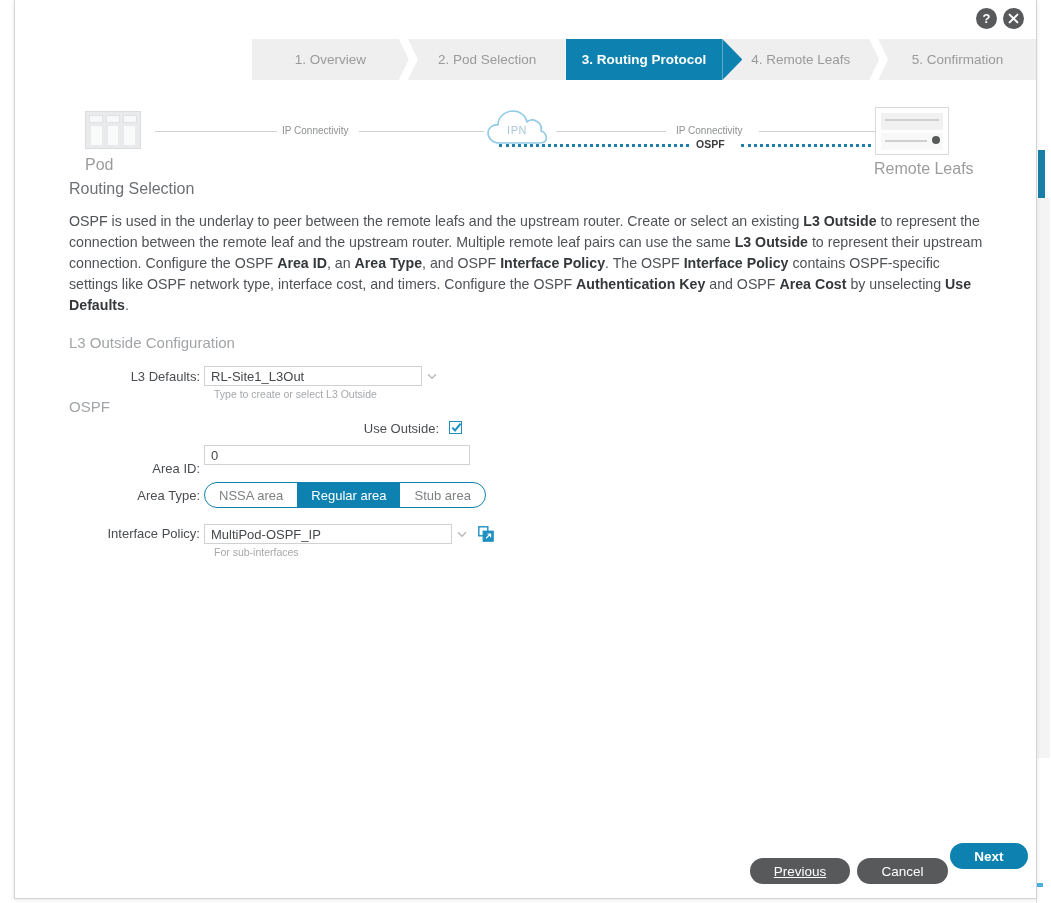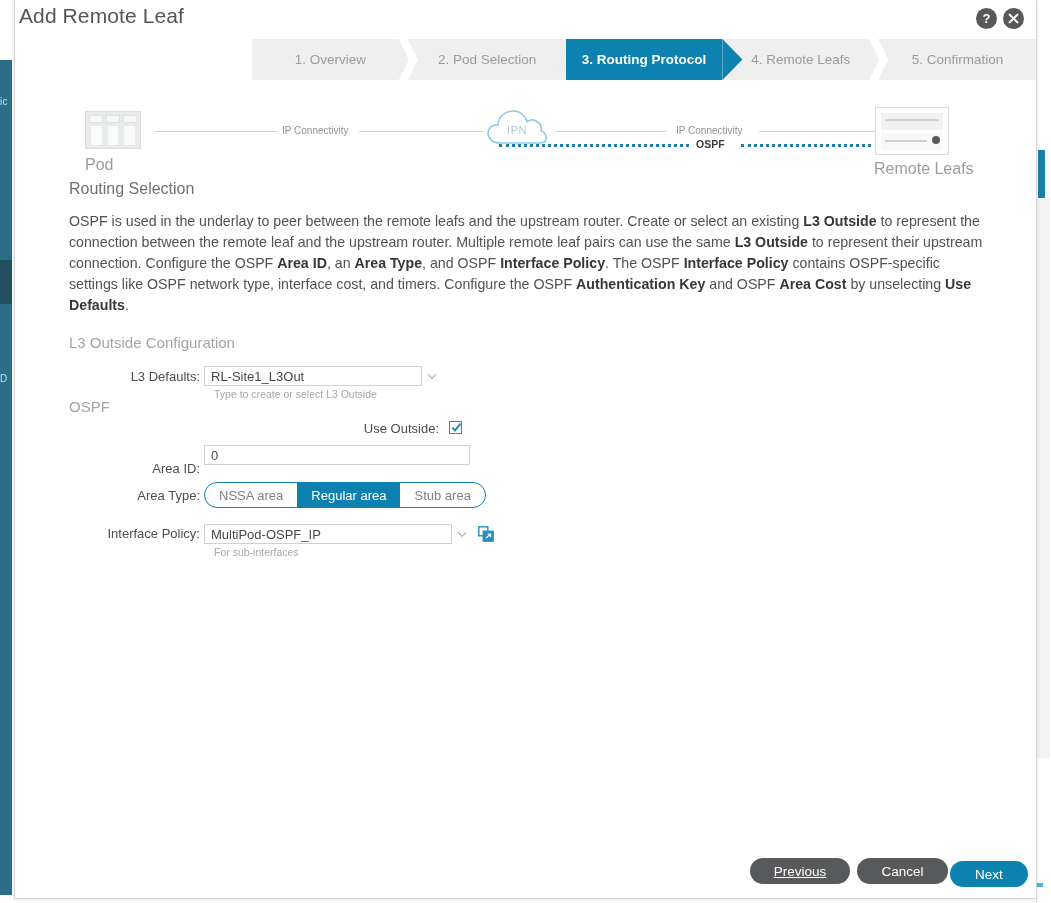--- a/index.html
+++ b/index.html
@@ -413,36 +413,30 @@
     border: none;
     font-family: "Liberation Sans", sans-serif;
   }
   .btn.grey { background: #58595b; }
   .btn.blue { background: #0d82b0; }
 </style>
 </head>
 <body>
 
 <div id="app-backdrop">
-  <div class="bg-nav-rail">
-    <div class="rail-dark"></div>
-    <span class="rail-txt" style="top:36px;">ic</span>
-    <span class="rail-txt" style="top:313px;">D</span>
-  </div>
   <div class="bg-right-strip">
     <div class="rs-block"></div>
     <div class="rs-grey"></div>
     <div class="rs-blue-dot"></div>
   </div>
 </div>
 
 <div id="modal">
 
   <div class="modal-header">
-    <div class="modal-title">Add Remote Leaf</div>
     <div class="header-icons">
       <div class="circ-btn">
         <svg width="21" height="21" viewBox="0 0 21 21" aria-hidden="true">
           <text x="10.5" y="15" text-anchor="middle" font-family="Liberation Sans, sans-serif" font-size="13" font-weight="bold" fill="#ffffff">?</text>
         </svg>
       </div>
       <div class="circ-btn">
         <svg width="21" height="21" viewBox="0 0 21 21" aria-hidden="true">
           <path d="M6.6 6.6 L14.4 14.4 M14.4 6.6 L6.6 14.4" stroke="#ffffff" stroke-width="2" stroke-linecap="round"></path>
         </svg>
@@ -567,16 +561,16 @@
         <rect x="5.2" y="5.2" width="10" height="10" fill="#1f8fc0" stroke="#1f8fc0" stroke-width="1.2"></rect>
         <path d="M8 12.4 L12.4 8 M9.4 8 L12.6 8 L12.6 11.2" fill="none" stroke="#ffffff" stroke-width="1.2"></path>
       </svg>
     </div>
     <div class="helper" style="left:199px; top:546px;">For sub-interfaces</div>
   </div>
 
   <div class="footer">
     <div class="btn grey" style="right:186px; bottom:5px; width:100px;text-decoration:underline;">Previous</div>
     <div class="btn grey" style="right:88px; bottom:5px; width:91px;">Cancel</div>
-    <div class="btn blue" style="right:8px; bottom:2px; width:78px;">Next</div>
+    <div class="btn blue" style="right:8px; bottom:20px; width:78px;font-weight:bold;">Next</div>
   </div>
 
 </div>
 
 </body></html>

